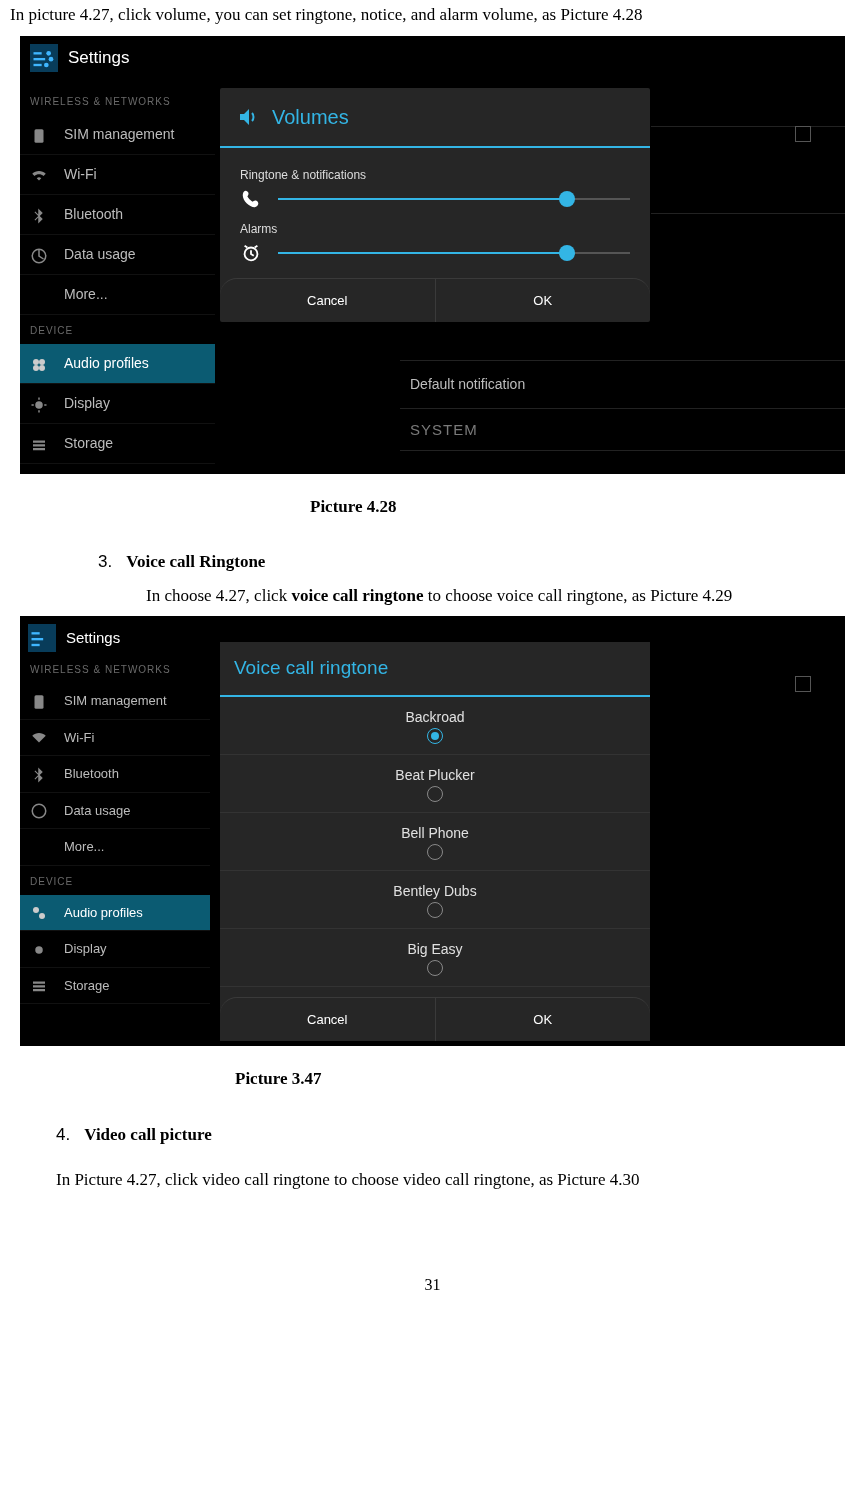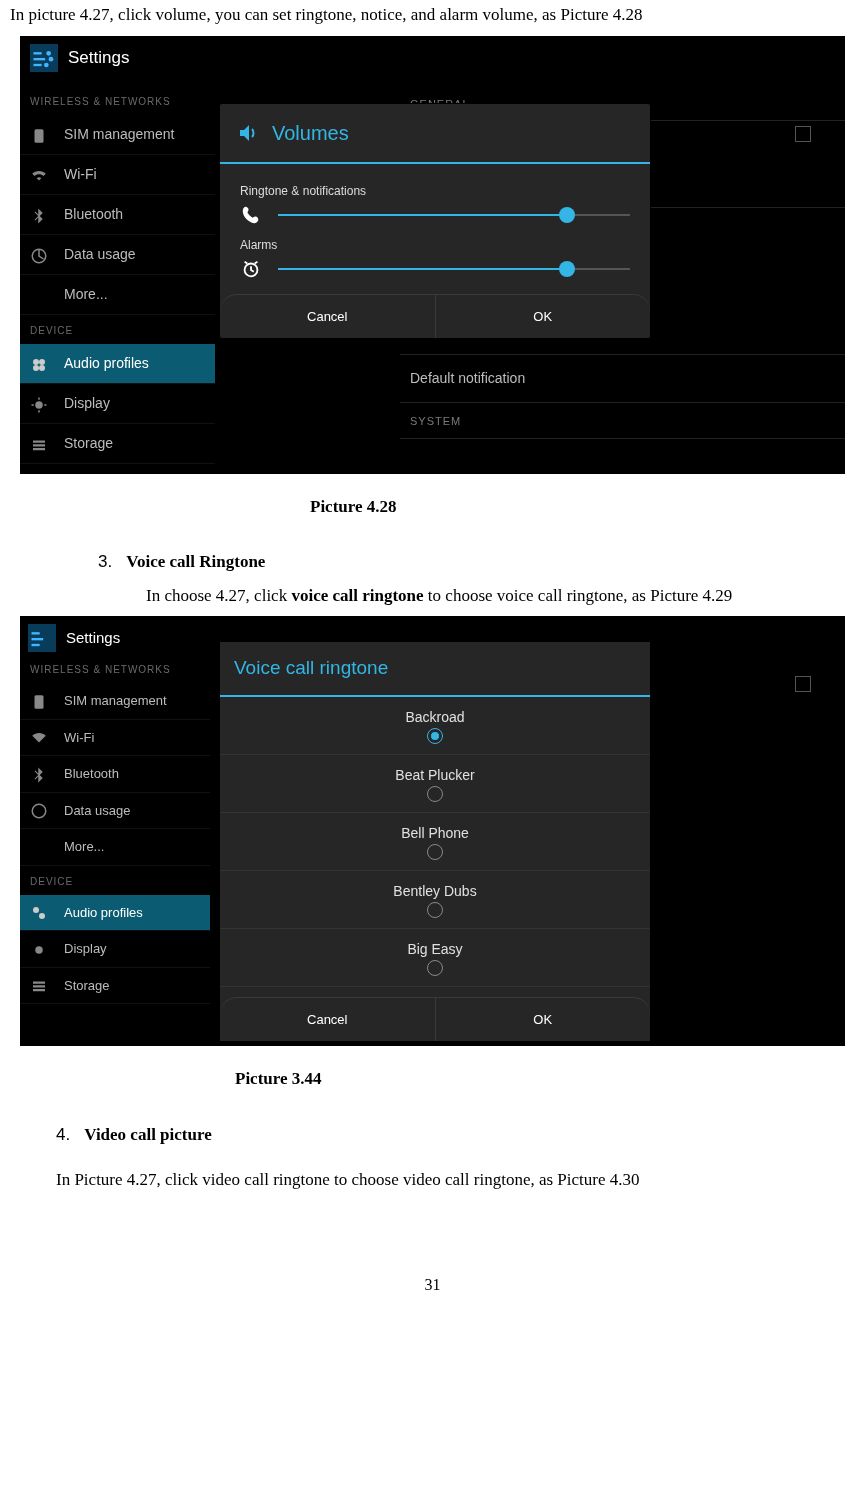--- a/index.html
+++ b/index.html
@@ -44,34 +44,34 @@
     padding: 9px 10px; color: #bcbcbc;
     border-bottom: 1px solid #111;
   }
   .side-item.sel { background: #0b5b72; color: #fff; }
   .side-item svg { width: 18px; height: 18px; flex: 0 0 18px; }
   .right-col {
     position: absolute; left: 380px; top: 50px; right: 0;
     font-family: Arial, sans-serif;
   }
   .right-col .hdr {
-    color: #7a7a7a; font-size: 11px; letter-spacing: 1px;
+    color: #7a7a7a; font-size: 15px; letter-spacing: 1px;
     padding: 10px 10px 8px 10px; text-transform: uppercase;
     border-bottom: 1px solid #222;
   }
   .right-col .row {
     color: #bdbdbd; font-size: 14px;
     padding: 13px 10px; border-bottom: 1px solid #222;
   }
   .checkbox-ind {
     position: absolute; right: 34px; top: 90px;
     width: 14px; height: 14px; border:1px solid #555;
   }
   .modal {
-    position: absolute; left: 200px; top: 68px; width: 430px;
+    position: absolute; left: 200px; top: 52px; width: 430px;
     background: #262626; border-radius: 2px;
     font-family: Arial, sans-serif;
     box-shadow: 0 0 0 1px #000;
   }
   .modal-title {
     display: flex; align-items: center; gap: 12px;
     color: #33b5e5; font-size: 20px; padding: 14px 16px;
     border-bottom: 2px solid #33b5e5;
   }
   .vol-body { padding: 12px 20px 4px 20px; }
@@ -389,21 +389,21 @@
         </div>
         <div class="ring-item"></div>
       </div>
     <div class="modal-btns">
       <div class="modal-btn">Cancel</div>
       <div class="modal-btn">OK</div>
     </div>
   </div>
 </div>
 
-<div class="caption caption2">Picture 3.44</div>
+<div class="caption caption2">Picture 3.47</div>
 
 <div class="sec4">
   <span class="num">4.</span>
   <span class="item-title">Video call picture</span>
 </div>
 <div class="sec4 sec4-body">In Picture 4.27, click video call ringtone to choose video call ringtone, as Picture 4.30</div>
 
 <div class="page-num">31</div>
 
 </body></html>

